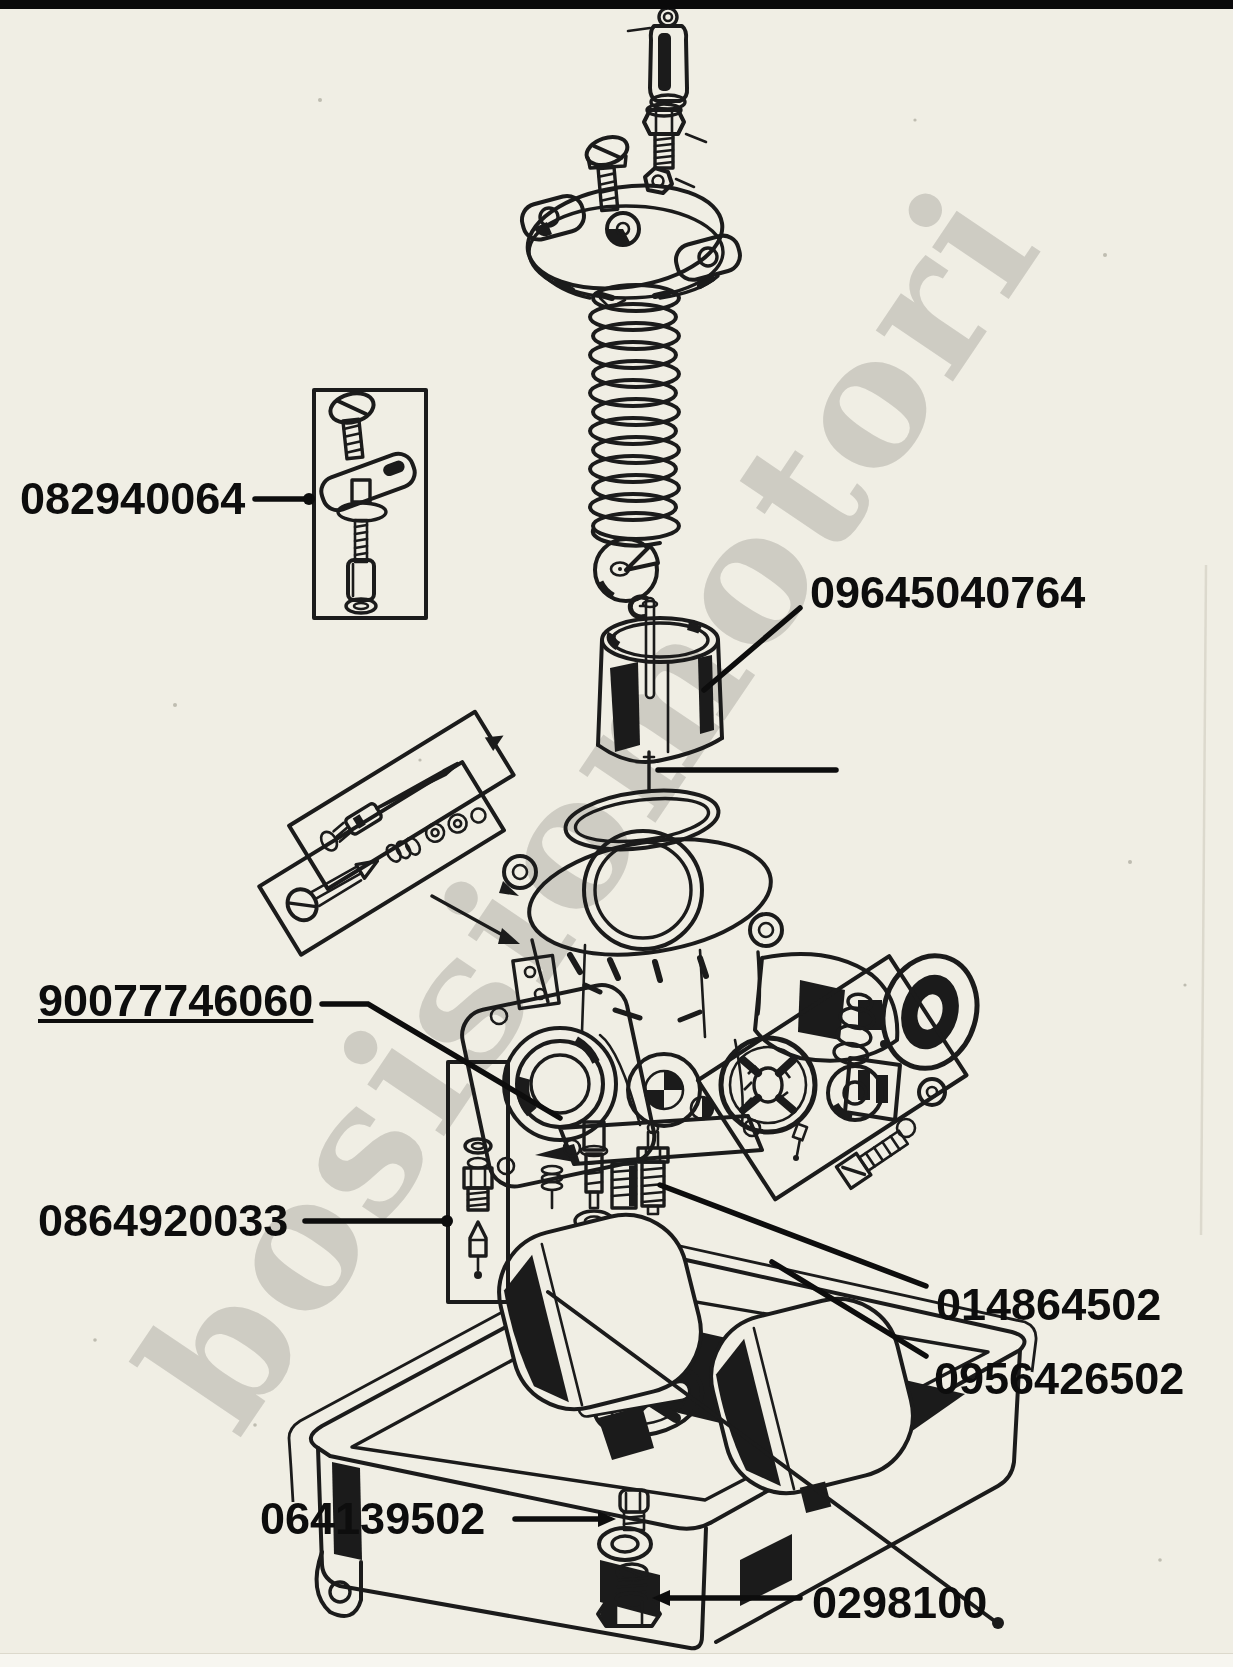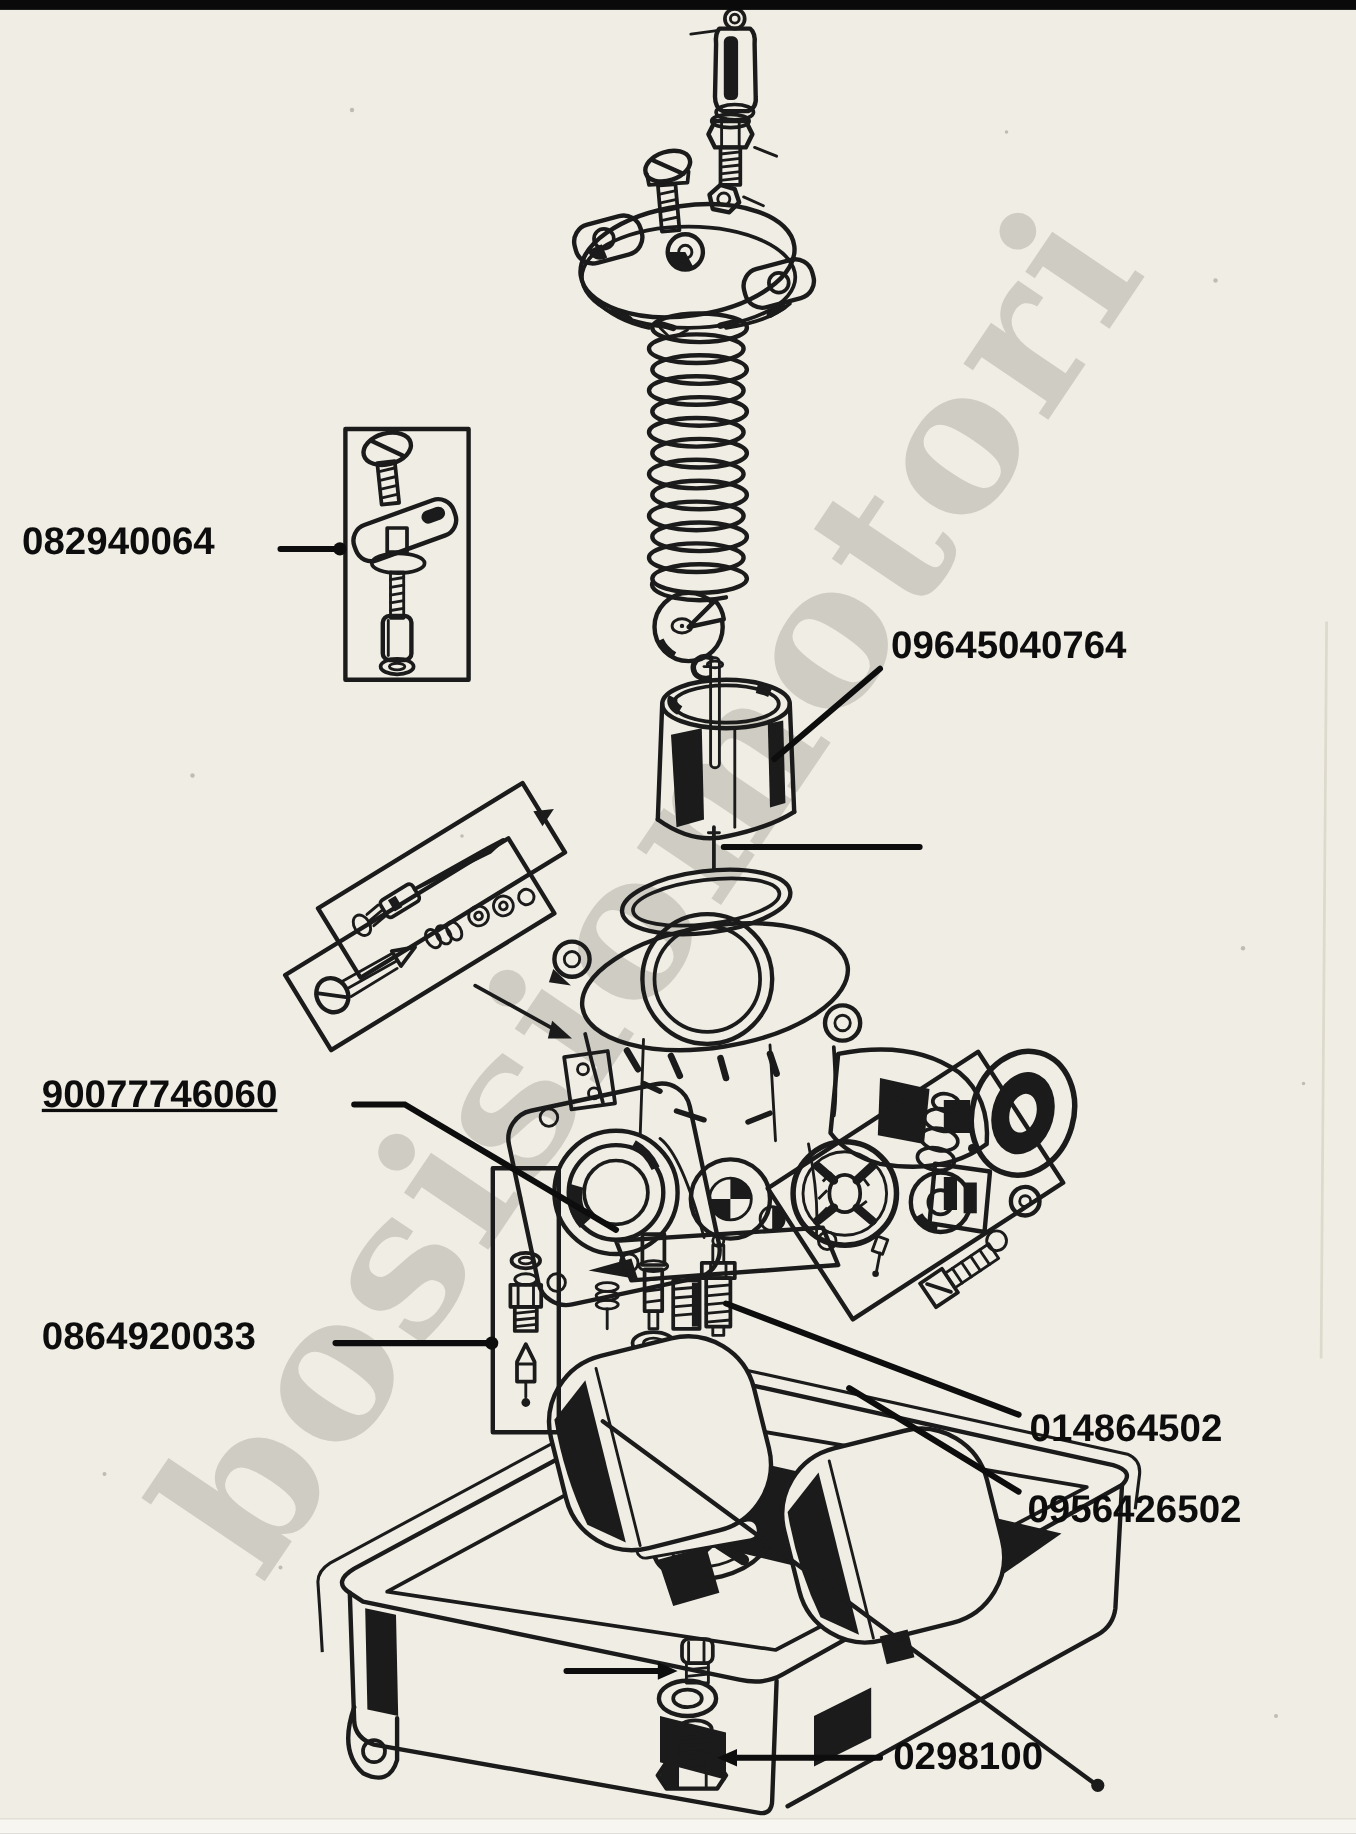--- a/index.html
+++ b/index.html
@@ -12,21 +12,21 @@
   #bottomstrip{position:absolute;left:0;top:1653px;width:1233px;height:14px;background:#f7f6f0;border-top:1px solid #dcd9cc;}
   #watermark{
     position:absolute;left:-105px;top:712px;width:1400px;height:250px;
     transform:rotate(-56deg);
     font-family:"DejaVu Serif", serif;font-weight:700;
     font-size:178px;letter-spacing:6px;text-align:center;
     color:#aeaca4;opacity:0.5;white-space:nowrap;user-select:none;
   }
   svg.art{position:absolute;left:0;top:0;}
   .lbl{
-    position:absolute;font-weight:700;font-size:35px;color:#0d0d0d;
+    position:absolute;font-weight:700;font-size:45px;color:#0d0d0d;
     letter-spacing:0px;white-space:nowrap;line-height:1.1;
   }
   .ink{stroke:#1b1b1b;fill:none;stroke-width:4;stroke-linecap:round;stroke-linejoin:round;}
   .thin{stroke-width:2.6;}
   .med{stroke-width:3.4;}
   .hvy{stroke-width:5;}
   .fill{fill:#1b1b1b;stroke:none;}
   .paper{fill:#f0eee4;}
   .lead{stroke:#0d0d0d;stroke-width:5.5;fill:none;stroke-linecap:round;}
 </style>
@@ -443,17 +443,18 @@
         </g>
     </g>
   </svg>
 
   <div class="lbl" style="left:20px;top:474px;">082940064</div>
   <div class="lbl" style="left:810px;top:568px;">09645040764</div>
   <div class="lbl" style="left:38px;top:976px;text-decoration:underline;">90077746060</div>
   <div class="lbl" style="left:38px;top:1196px;">0864920033</div>
   <div class="lbl" style="left:936px;top:1280px;text-align:right;">014864502</div>
   <div class="lbl" style="left:934px;top:1354px;">0956426502</div>
+  <div class="lbl" style="left:260px;top:1494px;">064139502</div>
   <div class="lbl" style="left:812px;top:1578px;">0298100</div>
 
   <div id="topbar"></div>
   <div id="bottomstrip"></div>
 </div>
 
 </body></html>

